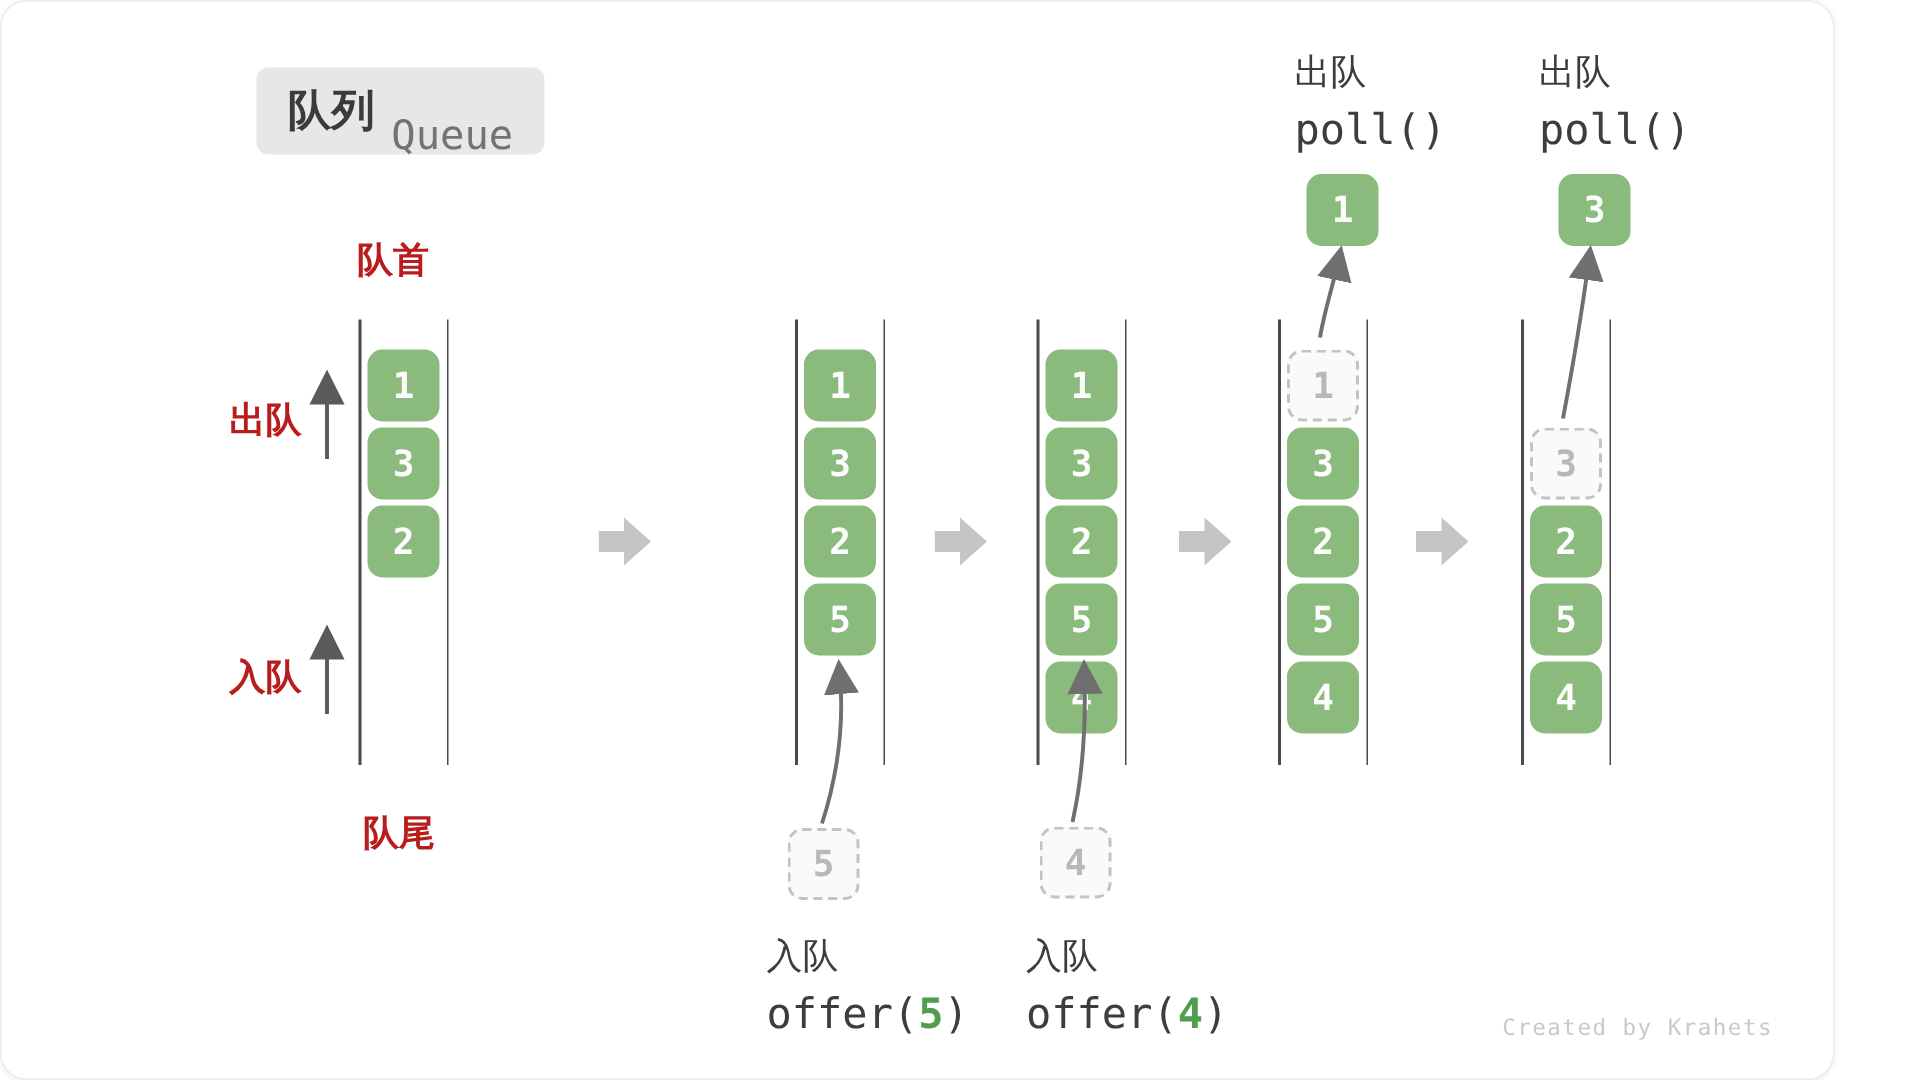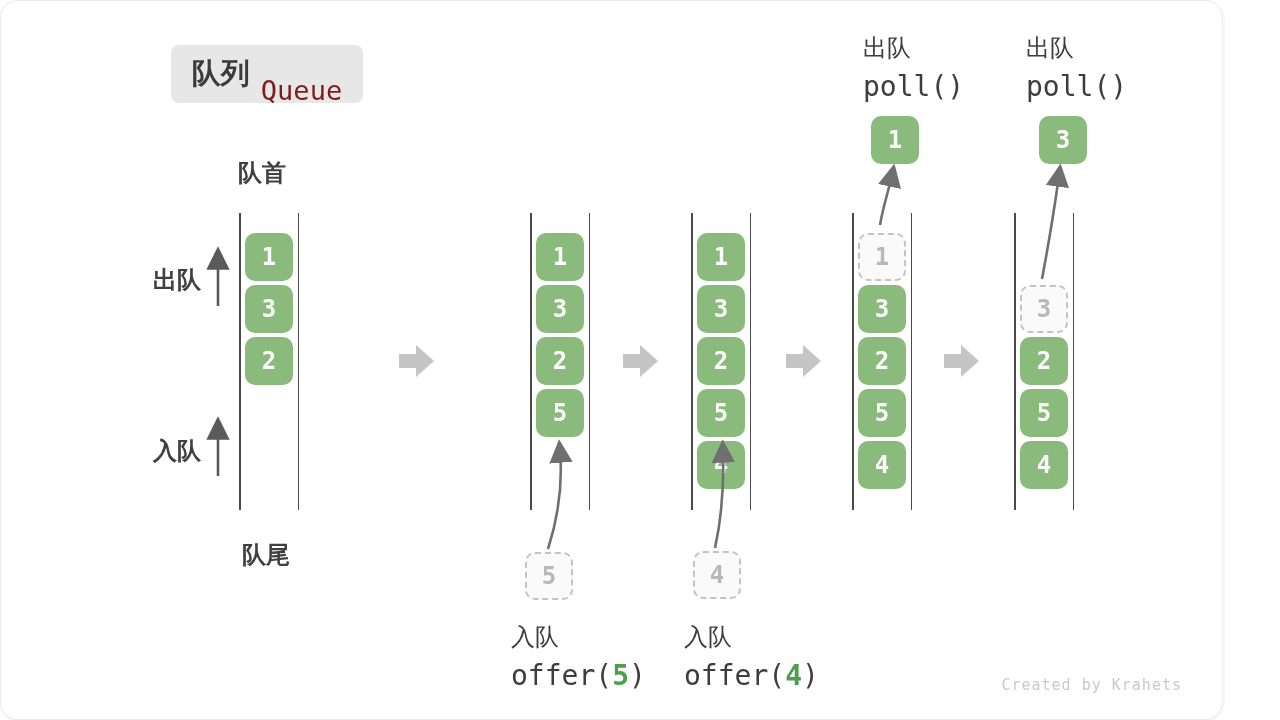--- a/index.html
+++ b/index.html
@@ -17,24 +17,24 @@
   }
 
   
   .title-box {
     position: absolute; left: 170px; top: 44px;
     width: 192px; height: 58px;
     background: #e7e7e7; border-radius: 8px;
     display: flex; align-items: center; justify-content: center; gap: 11px;
   }
   .title-zh { font-size: 29px; font-weight: 700; color: #3b3b3b; }
-  .title-en { font-family: "DejaVu Sans Mono", monospace; font-size: 27px; color: #7f1d1d; margin-top: 32px; }
-
-  
-  .lbl { position: absolute; color: #404040; font-weight: 700; font-size: 24px; white-space: nowrap; }
+  .title-en { font-family: "DejaVu Sans Mono", monospace; font-size: 27px; color: #737373; margin-top: 32px; }
+
+  
+  .lbl { position: absolute; color: #b91c1c; font-weight: 700; font-size: 24px; white-space: nowrap; }
   .lbl-front  { left: 237px; top: 156px; }
   .lbl-rear   { left: 241px; top: 538px; }
   .lbl-deq    { left: 152px; top: 263px; }
   .lbl-enq    { left: 152px; top: 434px; }
 
   
   .queue { position: absolute; top: 212px; width: 60px; height: 297px; }
   .q1 { left: 238px; } .q2 { left: 529px; } .q3 { left: 690px; } .q4 { left: 851px; } .q5 { left: 1013px; }
   .wall { position: absolute; top: 0; width: 1.5px; height: 100%; background: #4a4a4a; }
   .wall.left { left: 0; } .wall.right { right: 0; }

